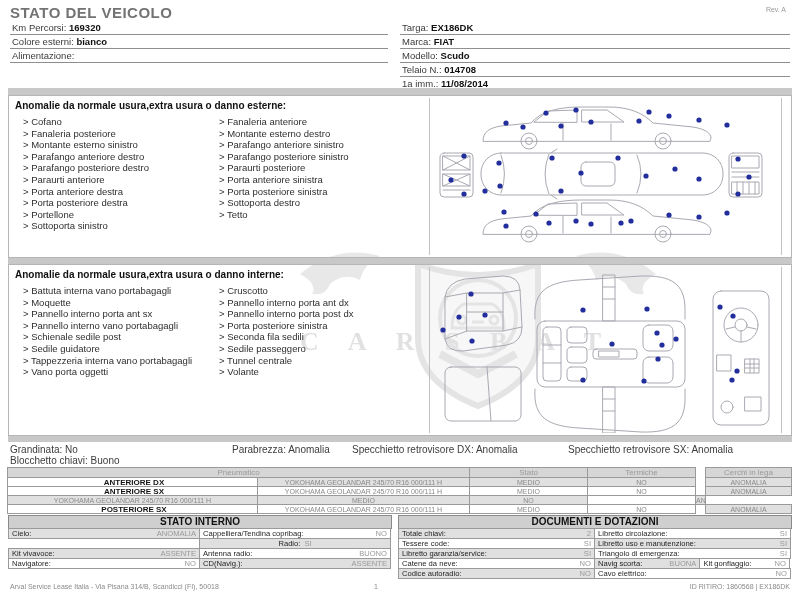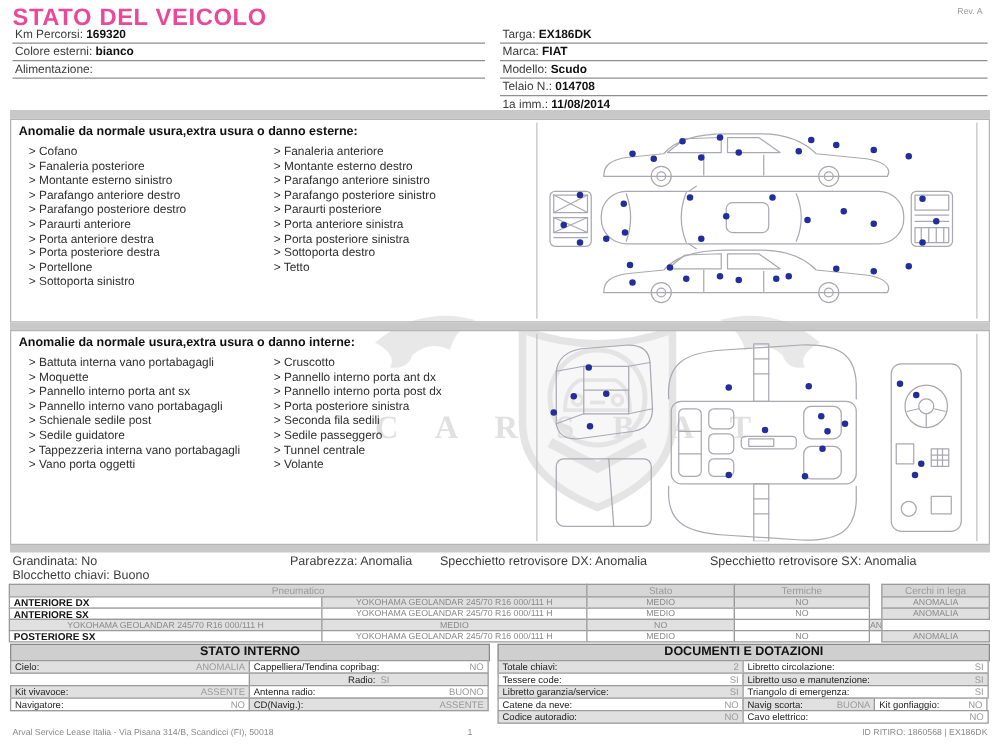--- a/index.html
+++ b/index.html
@@ -1,41 +1,41 @@
 <!DOCTYPE html>
 <html><head>
 <meta charset="utf-8">
 <style>
   html,body{margin:0;padding:0;background:#fff;}
   .page{position:relative;width:800px;height:600px;background:#fff;overflow:hidden;
         font-family:"Liberation Sans", sans-serif;color:#222;}
   .wm{position:absolute;left:288px;top:242px;width:380px;height:200px;opacity:.55;z-index:0;}
   .layer{position:absolute;inset:0;z-index:1;}
-  .title{position:absolute;left:10px;top:4px;font-size:19px;font-weight:bold;color:#ec4899;letter-spacing:.5px;}
+  .title{position:absolute;left:10px;top:4px;font-size:15px;font-weight:bold;color:#737373;letter-spacing:.5px;}
   .rev{position:absolute;right:14px;top:6px;font-size:7px;color:#999;}
   .hdrcol{position:absolute;}
   .fieldrow{height:12px;border-bottom:1px solid #8f8f8f;font-size:9.5px;color:#3a3a3a;padding:1px 0 0 2px;white-space:nowrap;}
   .fieldrow b{color:#101010;}
   .band{position:absolute;left:8px;width:784px;height:7px;background:#c8c8c8;}
   .abox{position:absolute;left:8px;width:782px;border:1px solid #b5b5b5;background:transparent;}
   .aheading{position:absolute;left:6px;top:4px;font-size:10px;font-weight:bold;color:#111;}
   .alist{position:absolute;font-size:9.5px;line-height:11.6px;color:#2e2e2e;}
   .anitem::before{content:"> ";}
   .vline{position:absolute;top:2px;bottom:2px;width:1px;background:#c2c2c2;}
   svg.diagram{position:absolute;}
   svg .o{stroke:#a9a9b2;fill:none;stroke-width:1;stroke-linejoin:round;stroke-linecap:round;}
   .summary{position:absolute;left:0;width:800px;font-size:10px;color:#3c3c3c;}
   .sumitem{position:absolute;white-space:nowrap;}
   #tireTable{position:absolute;left:8px;width:784px;}
   .trow{display:grid;grid-template-columns:250px 212px 118px 108px 10px 86px;height:9px;}
   .thead{grid-template-columns:462px 118px 108px 10px 86px;height:10px;}
   .tcell{border:1px solid #9a9a9a;margin-left:-1px;margin-top:-1px;font-size:7px;line-height:9px;
          text-align:center;color:#8a8a8a;overflow:hidden;white-space:nowrap;}
   .thead .tcell{background:#d6d6d6;color:#9a9a9a;font-size:8px;line-height:10px;}
-  .tcell.pos{font-size:8px;font-weight:bold;color:#151515;text-align:left;padding-left:3px;background:#fff;}
+  .tcell.pos{font-size:8px;font-weight:bold;color:#151515;text-align:center;padding-left:3px;background:#fff;}
   .tcell.gap{border:none;background:transparent;margin:0;}
   .btable{position:absolute;}
   .btitle{height:12px;line-height:12px;background:#cfcfcf;border:1px solid #8a8a8a;font-size:10px;font-weight:bold;text-align:center;color:#111;}
   .brow{display:flex;height:10px;}
   .bcell{box-sizing:border-box;border:1px solid #9a9a9a;margin-top:-1px;display:flex;justify-content:space-between;
          align-items:center;padding:0 3px;font-size:7.6px;overflow:hidden;white-space:nowrap;background:#fff;}
   .bcell + .bcell{margin-left:-1px;}
   .bcell.shade{background:#e0e0e0;}
   .bl{color:#1e1e1e;}
   .bv{color:#9a9a9a;margin-left:4px;}

